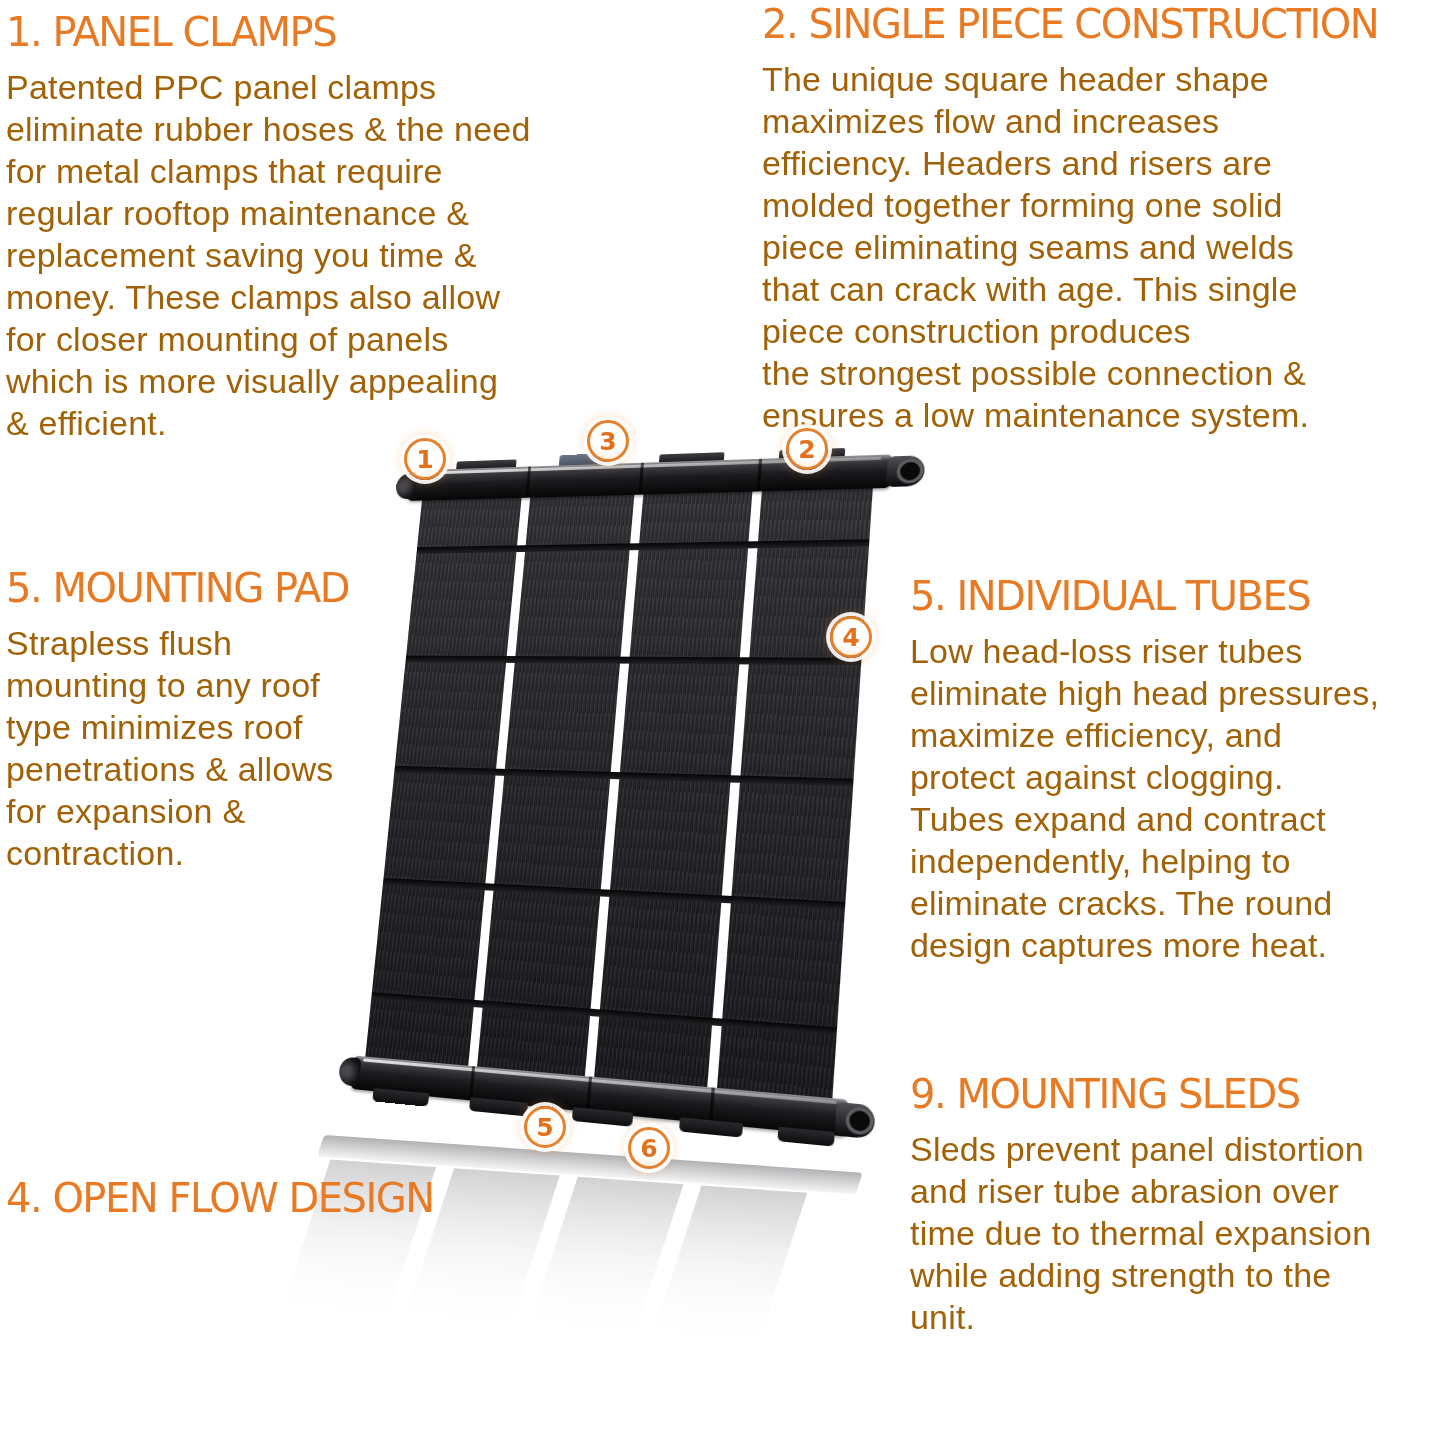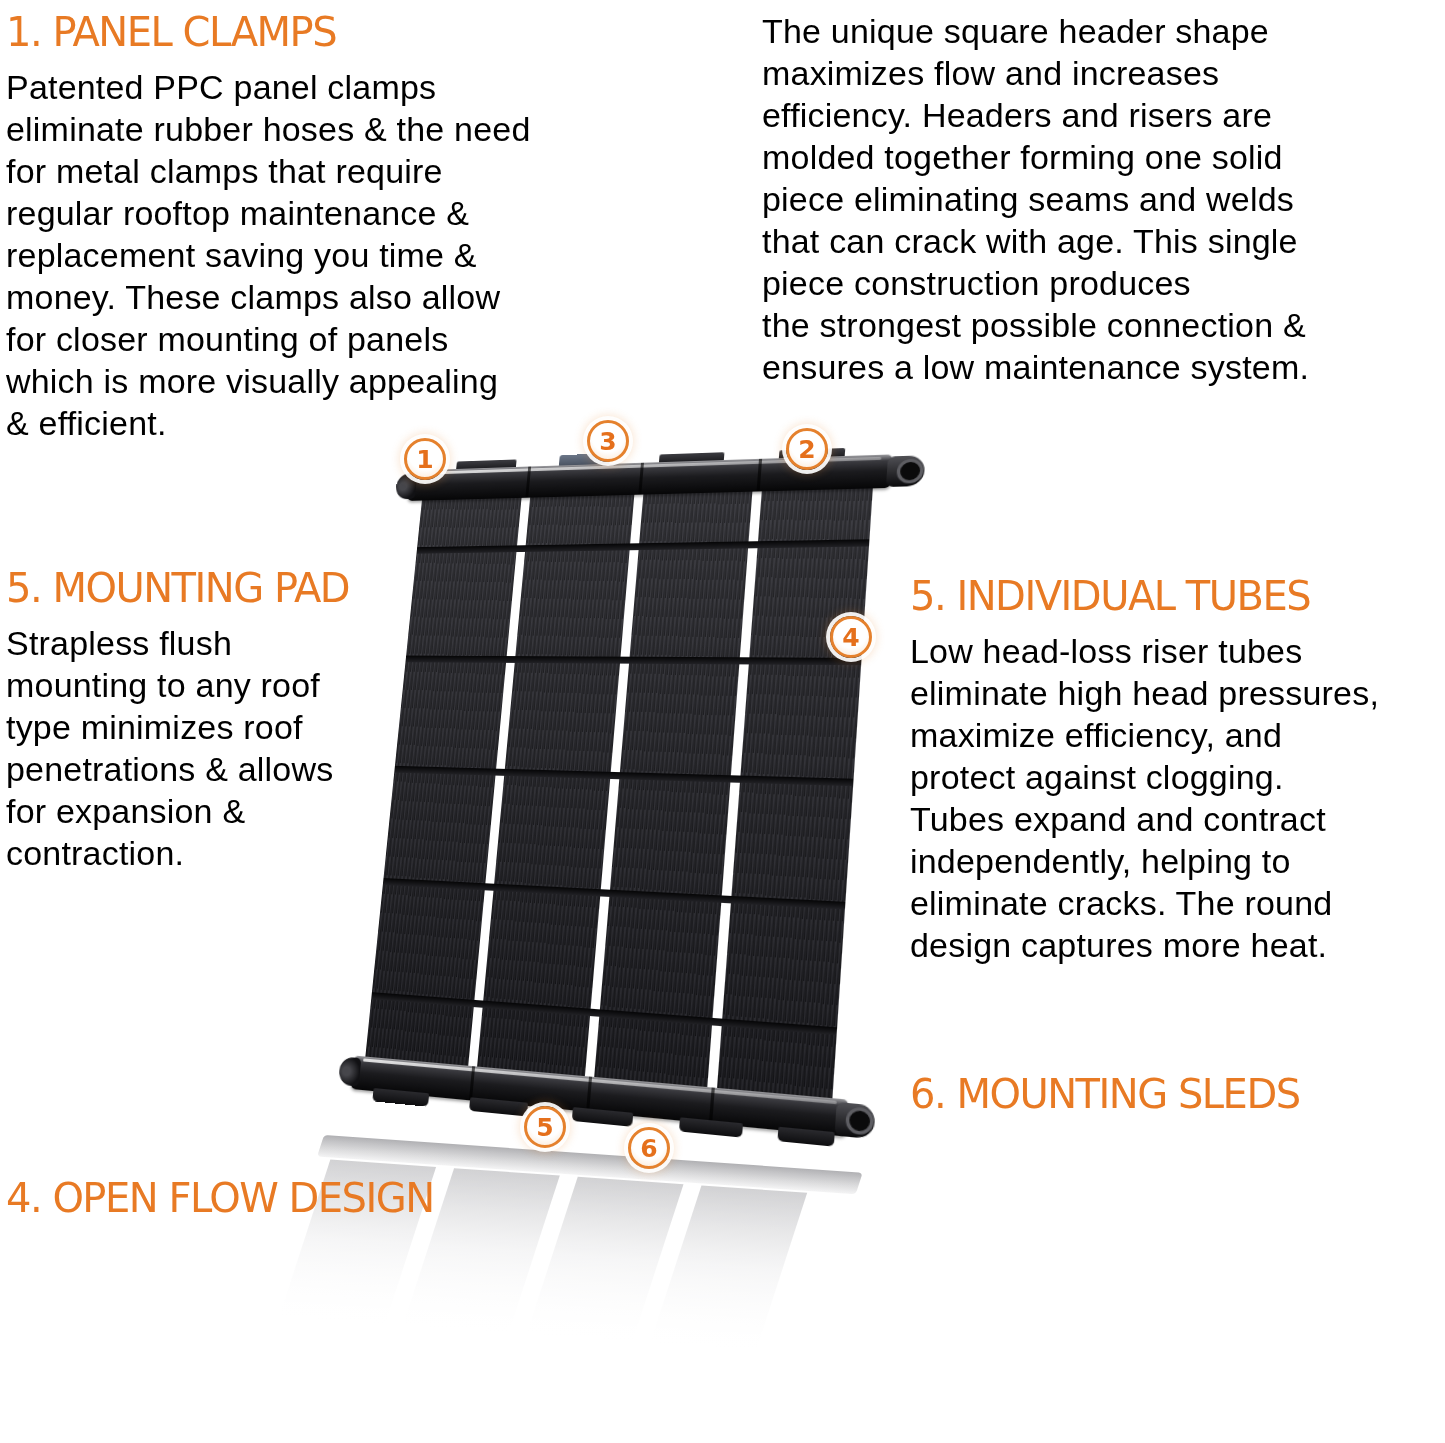--- a/index.html
+++ b/index.html
@@ -8,21 +8,21 @@
     background:#ffffff;font-family:"Liberation Sans",sans-serif;
   }
   
   .section{position:absolute;z-index:4;}
   .h{
     font-family:"DejaVu Sans",sans-serif;font-weight:normal;
     font-size:40px;line-height:48px;letter-spacing:-1.5px;
     color:#E87A24;white-space:nowrap;
   }
   .b{
-    margin-top:10px;font-size:34px;line-height:42px;color:#000000;
+    margin-top:10px;font-size:34px;line-height:42px;color:#a16207;
     white-space:pre-line;letter-spacing:0.2px;
   }
   #s1{left:6px;top:8px;width:660px;}
   #s2{left:762px;top:0px;width:683px;}
   #s3{left:6px;top:564px;width:420px;}
   #s4{left:910px;top:572px;width:535px;}
   #s5{left:6px;top:1174px;width:580px;}
   #s6{left:910px;top:1070px;width:535px;}
 
   
@@ -103,20 +103,21 @@
 eliminate rubber hoses &amp; the need
 for metal clamps that require
 regular rooftop maintenance &amp;
 replacement saving you time &amp;
 money. These clamps also allow
 for closer mounting of panels
 which is more visually appealing
 &amp; efficient.</div>
 </div>
 <div class="section" id="s2">
+  <div class="h">2. SINGLE PIECE CONSTRUCTION</div>
   <div class="b">The unique square header shape
 maximizes flow and increases
 efficiency. Headers and risers are
 molded together forming one solid
 piece eliminating seams and welds
 that can crack with age. This single
 piece construction produces
 the strongest possible connection &amp;
 ensures a low maintenance system.</div>
 </div>
@@ -137,21 +138,26 @@
 protect against clogging.
 Tubes expand and contract
 independently, helping to
 eliminate cracks. The round
 design captures more heat.</div>
 </div>
 <div class="section" id="s5">
   <div class="h">4. OPEN FLOW DESIGN</div>
 </div>
 <div class="section" id="s6">
-  <div class="h">6. MOUNTING SLEDS</div>
+  <div class="h">9. MOUNTING SLEDS</div>
+  <div class="b">Sleds prevent panel distortion
+and riser tube abrasion over
+time due to thermal expansion
+while adding strength to the
+unit.</div>
 </div>
 
 <div id="reflection">
   <div class="rbar"></div>
   <div class="rcol" id="rc1"></div>
   <div class="rcol" id="rc2"></div>
   <div class="rcol" id="rc3"></div>
   <div class="rcol" id="rc4"></div>
 </div>
 

